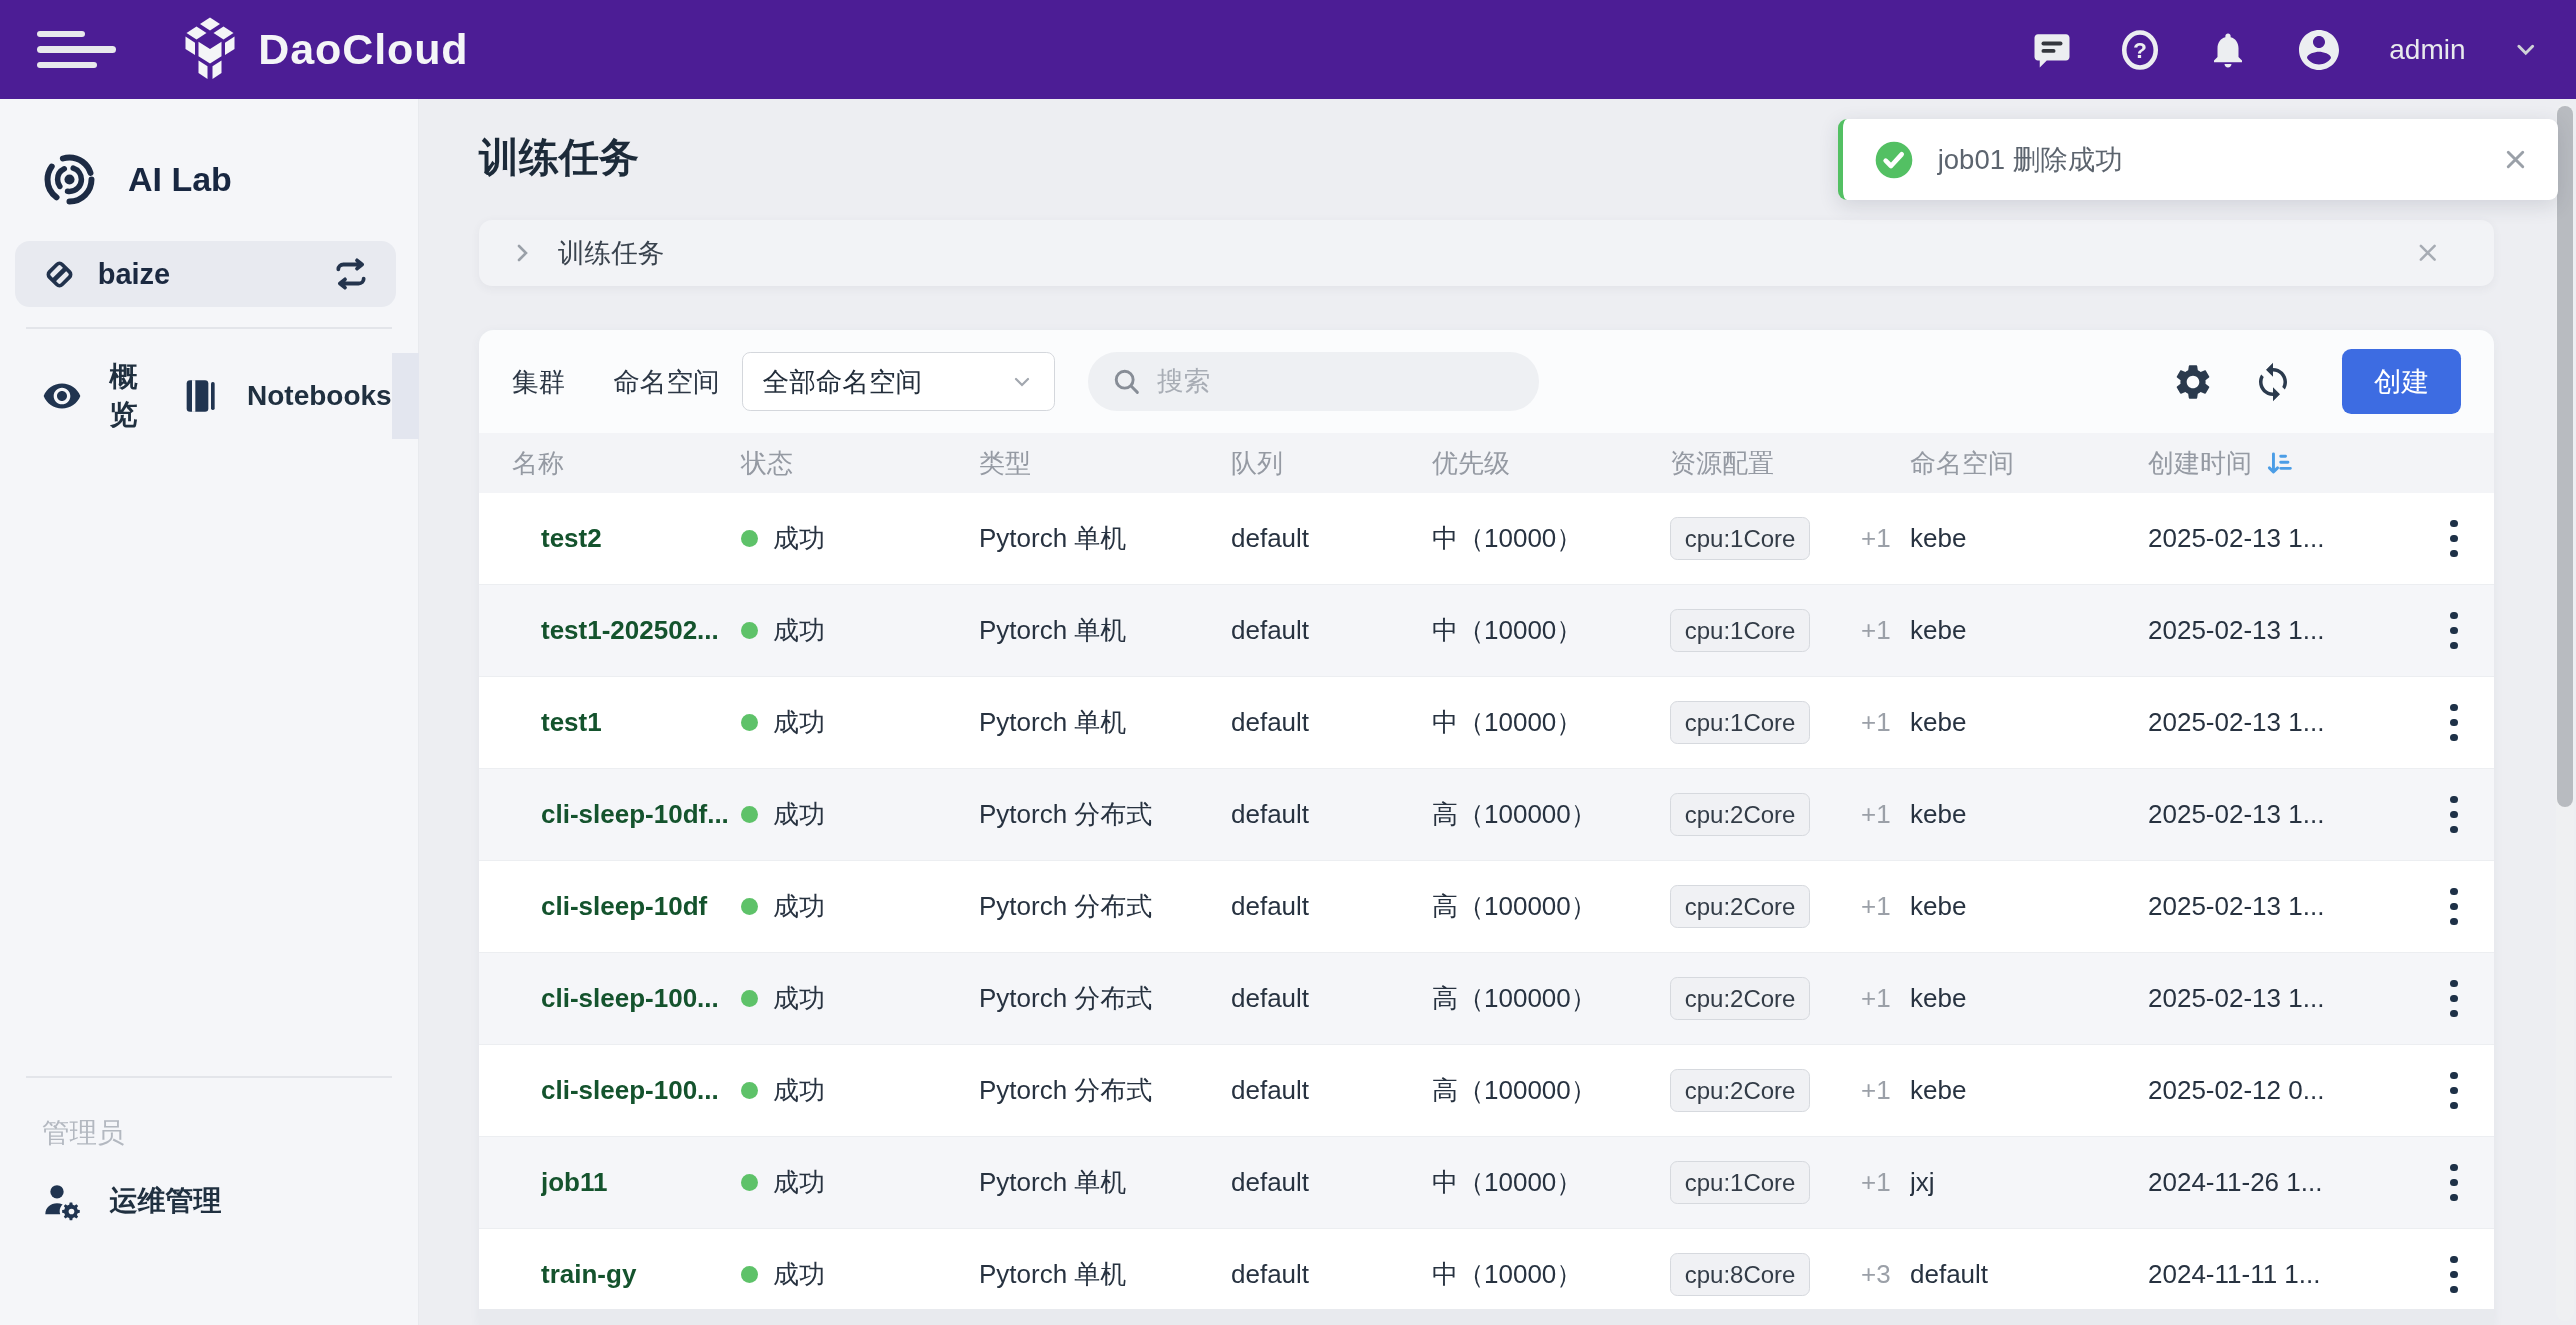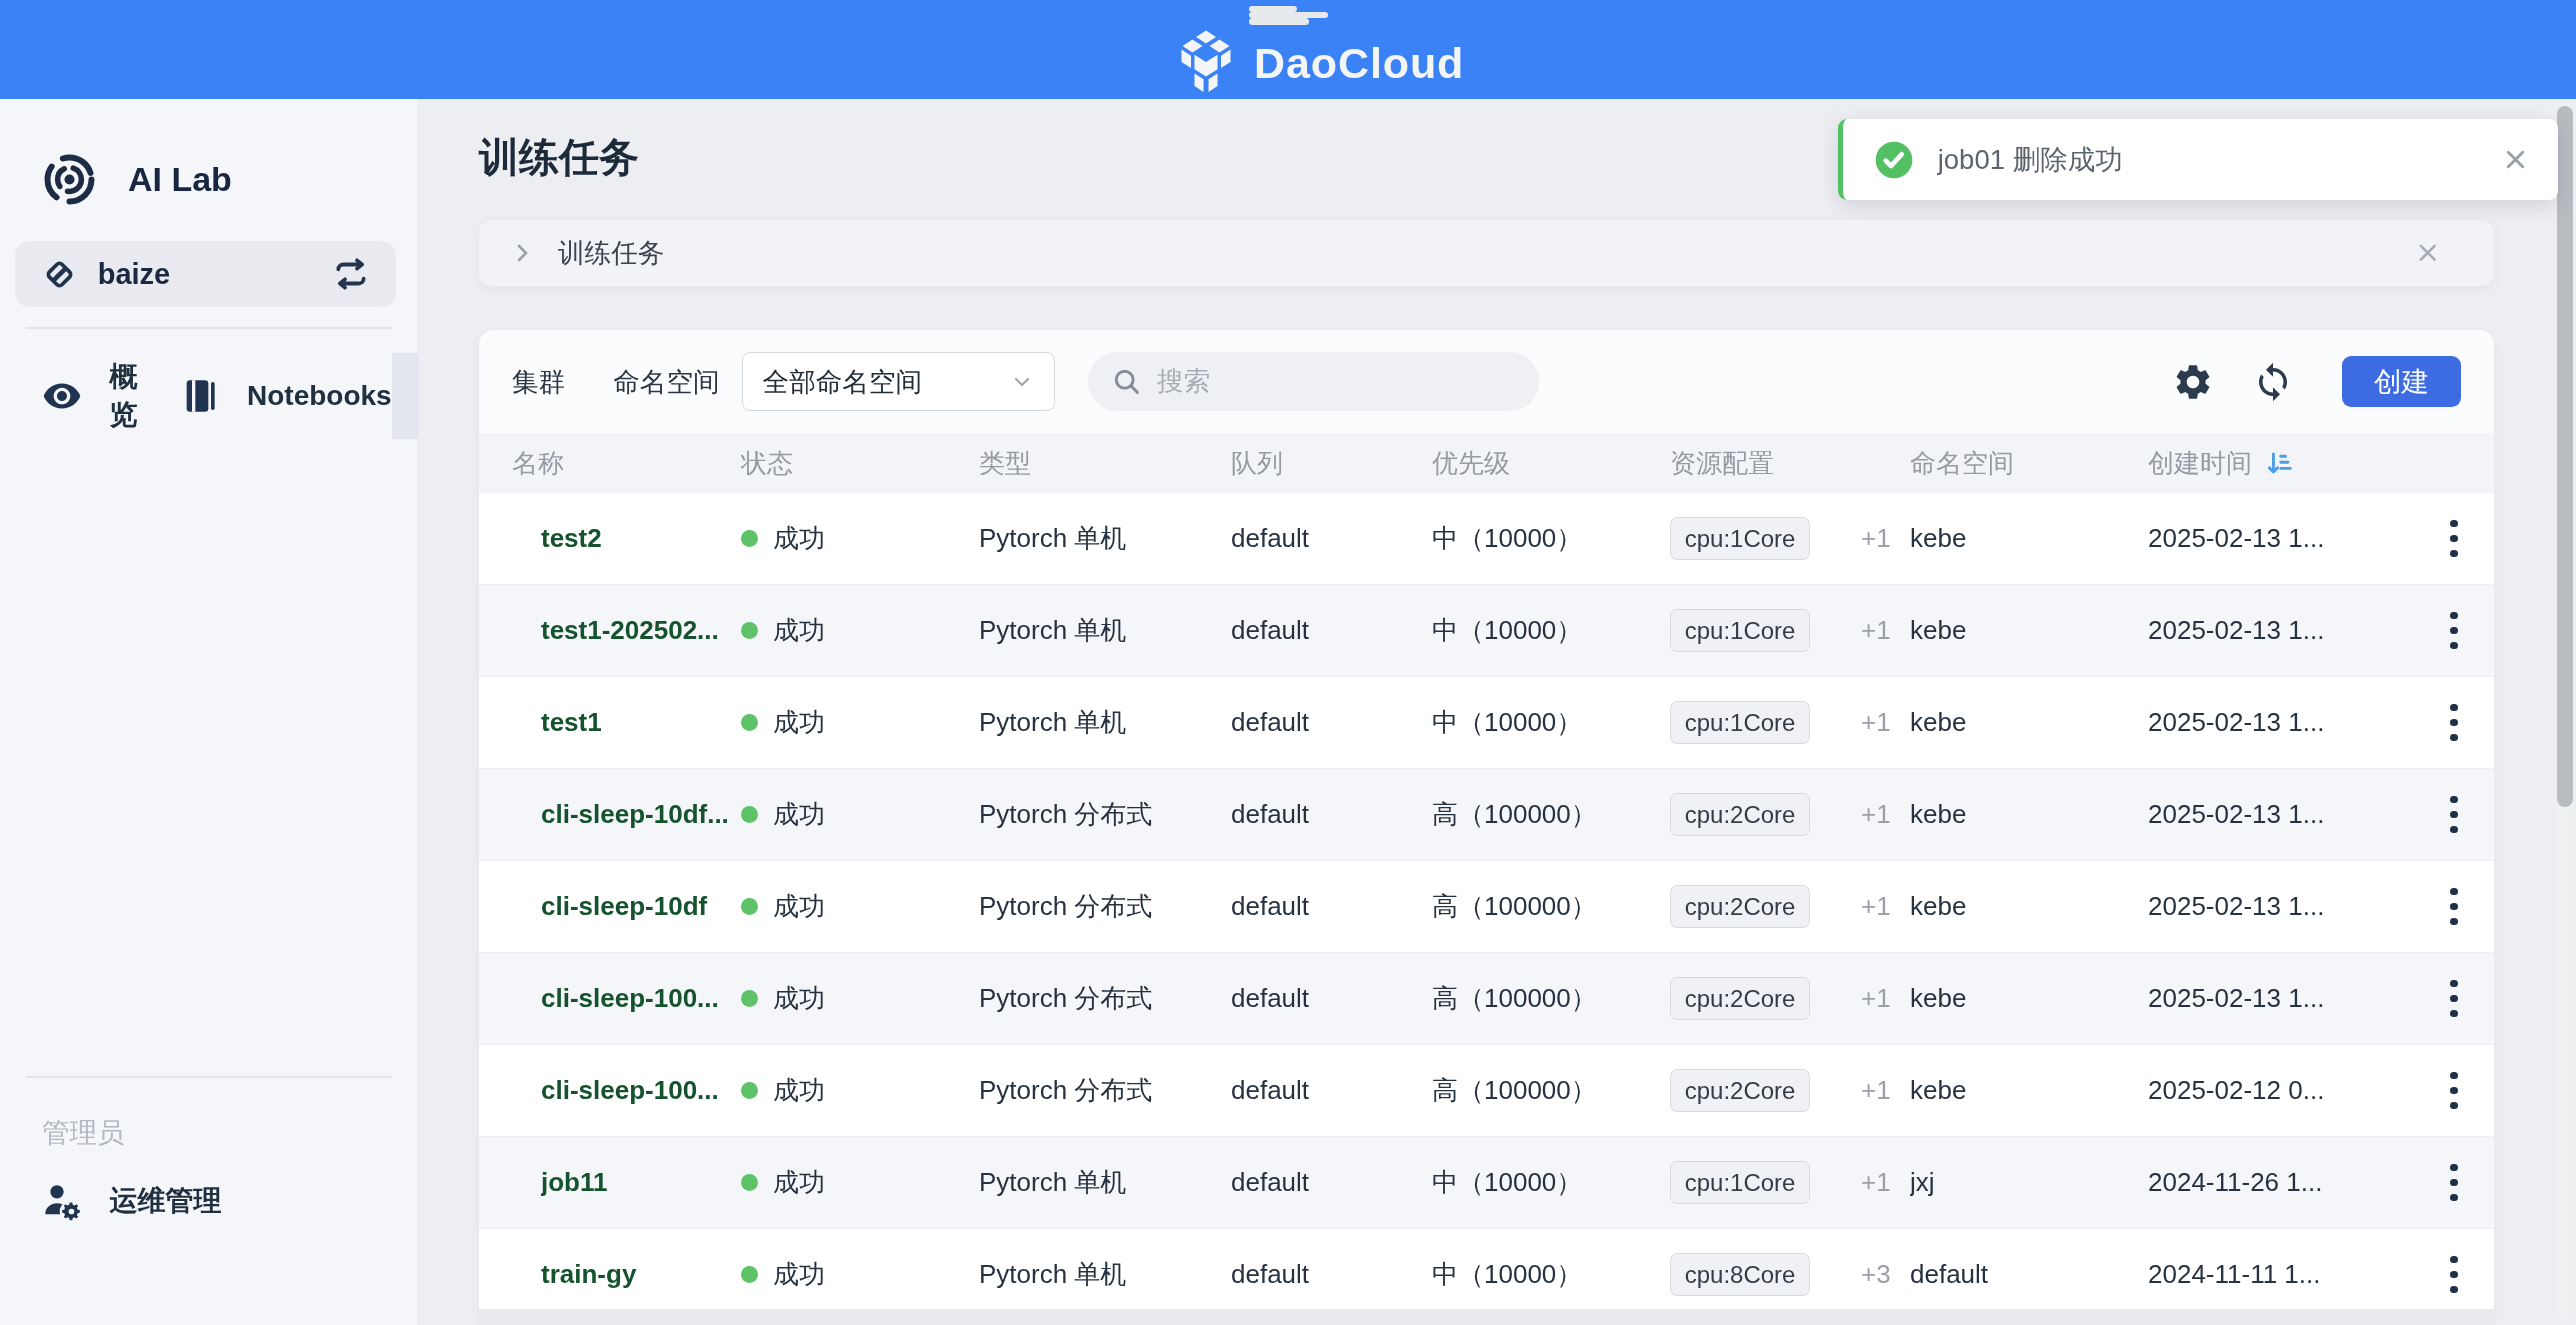--- a/index.html
+++ b/index.html
@@ -1,22 +1,22 @@
 <!DOCTYPE html>
 <html style="font-size:14.7px"><head>
 <meta charset="utf-8">
 <style>
   * { margin:0; padding:0; box-sizing:border-box; }
   html,body { width:2576px; height:1325px; overflow:hidden; }
   body { font-family:"Liberation Sans","DejaVu Sans",sans-serif; background:#edeef2; color:#273240; }
   #app { position:relative; width:2576px; height:1325px; }
 
   
-  .navbar { position:absolute; left:0; top:0; width:100%; height:99px; background:#3b82f6;
-            display:flex; align-items:center; padding:0 37px;flex-direction:column; }
+  .navbar { position:absolute; left:0; top:0; width:100%; height:99px; background:#4c1d95;
+            display:flex; align-items:center; padding:16px 37px; }
   .hamburger { width:79px; height:49px; display:flex; flex-direction:column; justify-content:space-between; cursor:pointer; padding:5.5px 0; }
   .hamburger i { display:block; height:6.4px; border-radius:3.7px; background:#e8e9ec; }
   .hamburger i:nth-child(1){ width:48px; }
   .hamburger i:nth-child(2){ width:79px; }
   .hamburger i:nth-child(3){ width:60px; }
   .brand { display:flex; align-items:center; margin-left:64px; gap:18.3px; }
   .brand svg { width:60px; height:66px; }
   .brand-name { color:#f4f5f7; font-size:43px; font-weight:700; letter-spacing:0.9px; }
   .nav-right { margin-left:auto; display:flex; align-items:center; gap:46px; }
   .nav-right svg { display:block; }
@@ -82,21 +82,21 @@
   .flabel.ns { margin-left:48px; }
   .searchbox { margin-left:33px; width:451px; height:59px; background:#eef0f3; border-radius:29px;
                display:flex; align-items:center; padding:0 24px; }
   .searchbox svg { width:29px; height:29px; color:#878d96; }
   .searchbox input { border:0; outline:0; background:transparent; margin-left:16.5px; font-size:26.6px;
                      color:#222d3a; width:330px; font-family:inherit; }
   .searchbox input::placeholder { color:#a8adb5; }
   .toolbar { margin-left:auto; display:flex; align-items:center; }
   .tool-ic { width:42px; height:42px; color:#2b3a4d; cursor:pointer; }
   .tool-ic + .tool-ic { margin-left:38px; }
-  .create-btn { margin-left:48px; width:119px; height:51px; background:#3d6ce2; border:0; border-radius:9.2px;
+  .create-btn { margin-left:48px; width:119px; height:65px; background:#3d6ce2; border:0; border-radius:9.2px;
                 color:#ffffff; font-size:27.5px; font-family:inherit; cursor:pointer; }
 
   .grid { display:grid; grid-template-columns:229px 238px 252px 201px 238px 240px 238px 266px 1fr;
           align-items:center; padding:0 0 0 33px; }
   .thead { height:60px; background:#f3f4f7; color:#959aa3; font-size:26px; }
   .th { display:flex; align-items:center; }
   .sort-ic { width:29px; height:29px; margin-left:13px; color:#4b9de6; cursor:pointer; }
   .tbody .trow { height:92px; background:#ffffff; border-bottom:0.9px solid #eceef1; cursor:pointer; }
   .tbody .trow:nth-child(even) { background:#f5f6f9; }
   .cell { font-size:26px; color:#273240; white-space:nowrap; overflow:hidden; }

